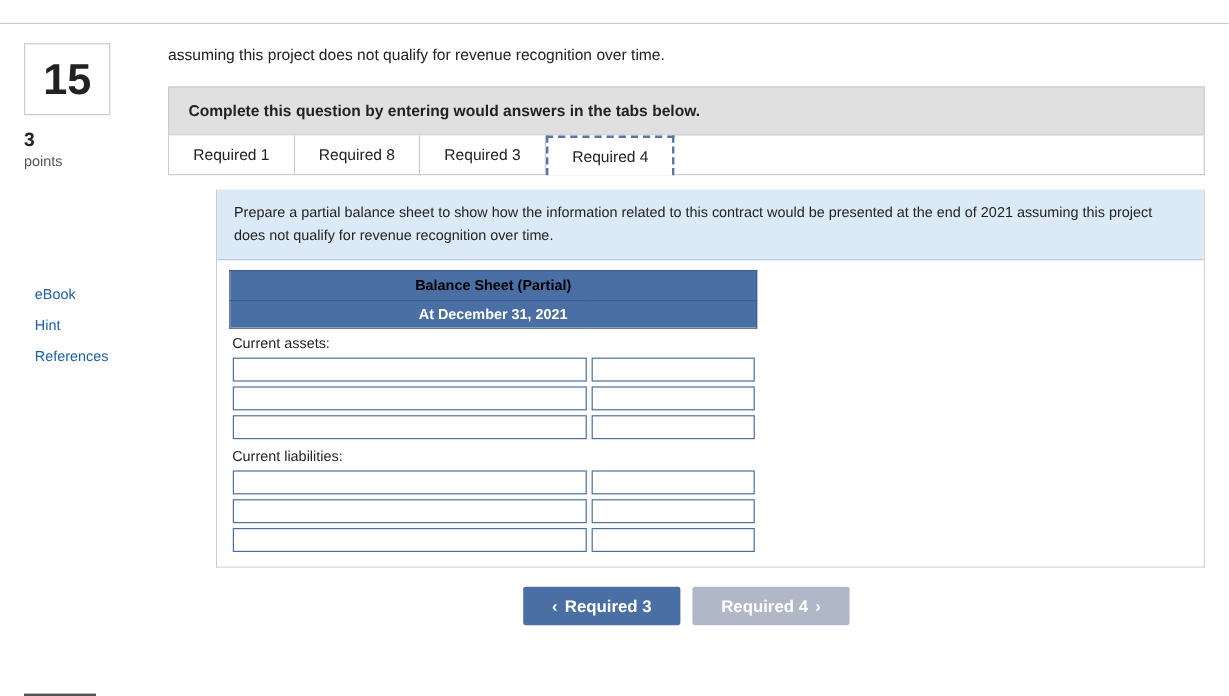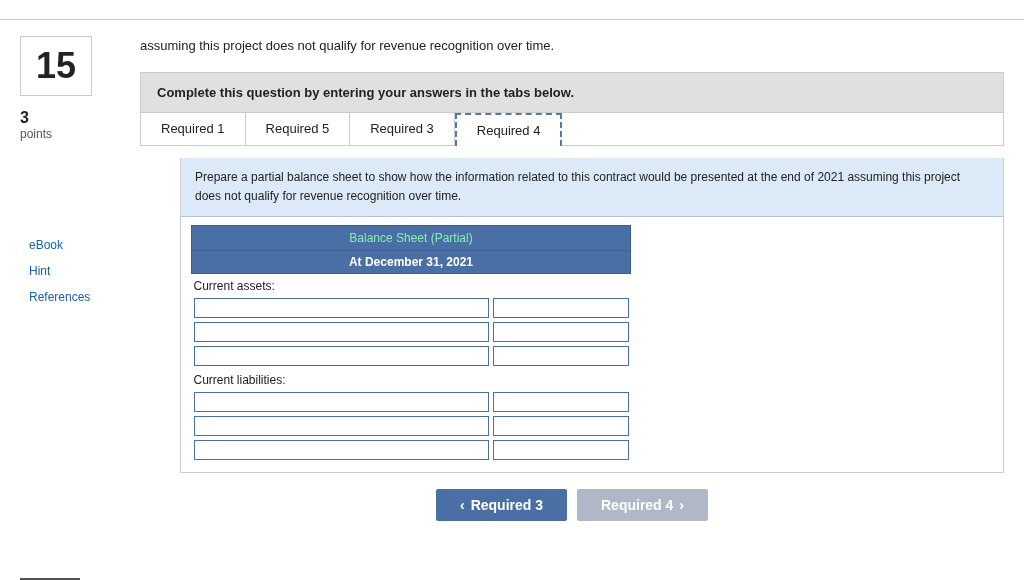--- a/index.html
+++ b/index.html
@@ -134,23 +134,23 @@
       padding: 8px 10px 10px 10px;
       background: #fff;
     }
     .balance-sheet-table {
       width: 440px;
       border-collapse: collapse;
       font-size: 12px;
     }
     .bs-header-row td {
       background: #4a6fa5;
-      color: #86efac;
+      color: #000000;
       text-align: center;
-      font-weight: normal;
+      font-weight: bold;
       padding: 5px 8px;
       border: 1px solid #3a5f95;
     }
     .bs-subheader-row td {
       background: #4a6fa5;
       color: #fff;
       text-align: center;
       font-weight: bold;
       padding: 4px 8px;
       border: 1px solid #3a5f95;
@@ -236,25 +236,25 @@
       <div class="sidebar-links">
         <a class="sidebar-link" href="#">eBook</a>
         <a class="sidebar-link" href="#">Hint</a>
         <a class="sidebar-link" href="#">References</a>
       </div>
     </div>
 
     <div class="right-panel">
       <div class="question-text">assuming this project does not qualify for revenue recognition over time.</div>
 
-      <div class="instruction-bar">Complete this question by entering your answers in the tabs below.</div>
+      <div class="instruction-bar">Complete this question by entering would answers in the tabs below.</div>
 
       <div class="tabs-row">
         <div class="tab">Required 1</div>
-        <div class="tab">Required 5</div>
+        <div class="tab">Required 8</div>
         <div class="tab">Required 3</div>
         <div class="tab active">Required 4</div>
       </div>
 
       <div class="tab-content-area">
         <div class="instruction-text">Prepare a partial balance sheet to show how the information related to this contract would be presented at the end of 2021 assuming this project does not qualify for revenue recognition over time.</div>
 
         <div class="balance-sheet-container">
           <table class="balance-sheet-table">
             <tbody>

